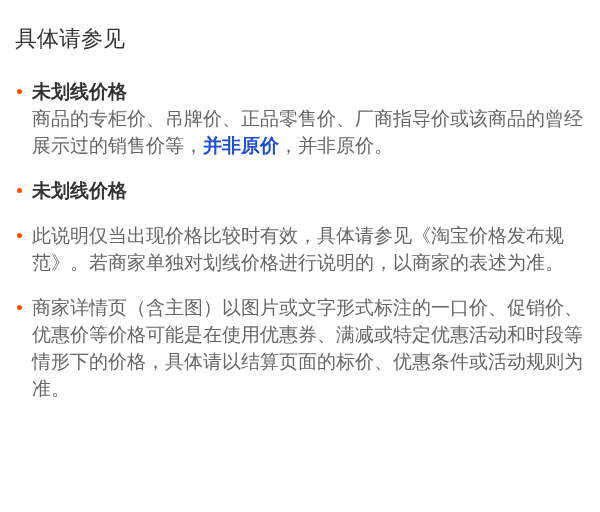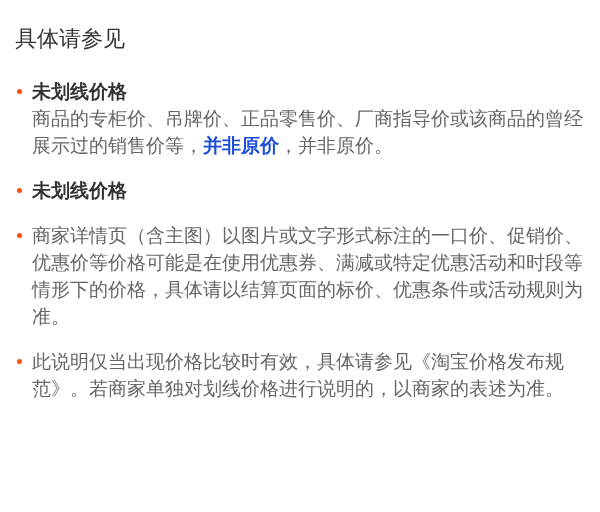--- a/index.html
+++ b/index.html
@@ -57,22 +57,22 @@
       <p><span>商品的专柜价、吊牌价、正品零售价、厂商指导价或该商品的曾经展示过的销售价等，</span><b>并非原价</b><span>，并非原价。</span></p>
     </li>
 
     <li class="note">
       <span class="bullet"></span>
       <div class="note-heading">未划线价格</div>
     </li>
 
     <li class="note">
       <span class="bullet"></span>
-      <p><span>商家详情页（含主图）以图片或文字形式标注的一口价、促销价、优惠价等价格可能是在使用优惠券、满减或特定优惠活动和时段等情形下的价格，具体请以结算页面的标价、优惠条件或活动规则为准。</span></p>
+      <p><span>此说明仅当出现价格比较时有效，具体请参见《淘宝价格发布规范》。若商家单独对划线价格进行说明的，以商家的表述为准。</span></p>
     </li>
 
     <li class="note">
       <span class="bullet"></span>
-      <p><span>此说明仅当出现价格比较时有效，具体请参见《淘宝价格发布规范》。若商家单独对划线价格进行说明的，以商家的表述为准。</span></p>
+      <p><span>商家详情页（含主图）以图片或文字形式标注的一口价、促销价、优惠价等价格可能是在使用优惠券、满减或特定优惠活动和时段等情形下的价格，具体请以结算页面的标价、优惠条件或活动规则为准。</span></p>
     </li>
 
   </ul>
 </div>
 
 </body></html>

